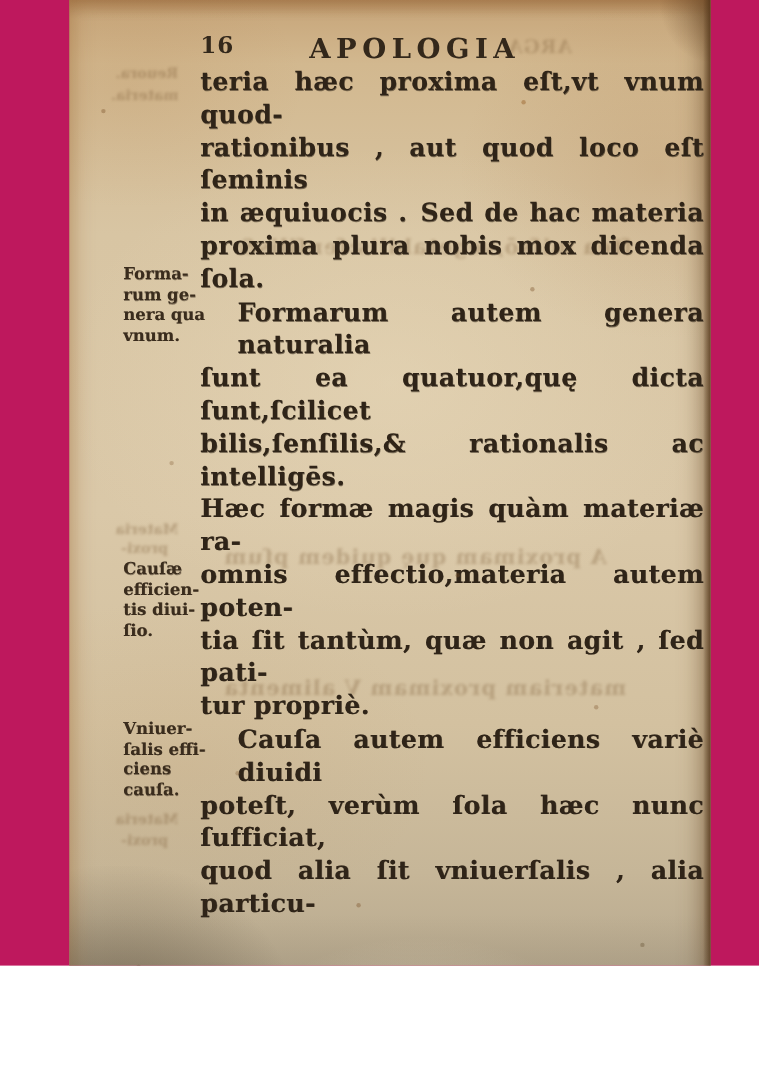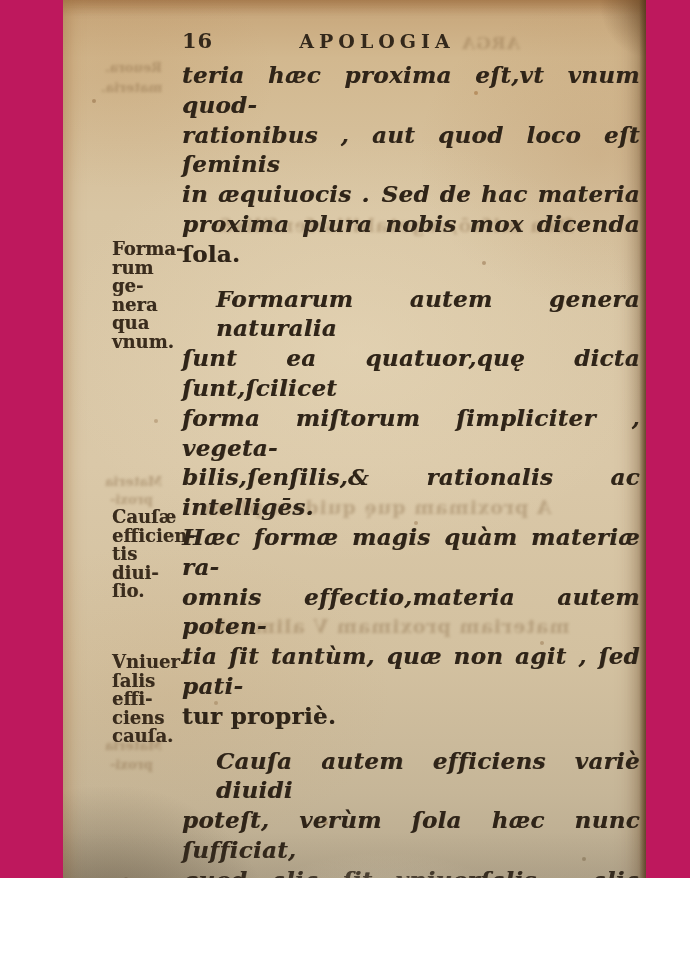--- a/index.html
+++ b/index.html
@@ -29,30 +29,30 @@
   .scan-edge-bottom{left:0;right:0;bottom:0;height:4px;background:linear-gradient(90deg,rgba(150,172,185,.15),rgba(150,172,185,.75) 15%,rgba(163,182,194,.85));}
   .freckles{left:0;top:0;width:2px;height:2px;border-radius:50%;background:transparent;
     box-shadow:30px 100px 0 1px rgba(125,85,45,.40),200px 140px 0 1px rgba(125,85,45,.35),
       420px 262px 0 1px rgba(125,85,45,.40),92px 420px 0 1px rgba(125,85,45,.30),
       352px 522px 0 1px rgba(125,85,45,.35),478px 642px 0 1px rgba(125,85,45,.35),
       152px 702px 0 1px rgba(125,85,45,.30),262px 822px 0 1px rgba(125,85,45,.40),
       520px 858px 0 1px rgba(115,95,65,.45),62px 878px 0 1px rgba(115,95,65,.40),
       332px 928px 0 1px rgba(115,95,65,.45),412px 92px 0 1px rgba(150,95,40,.45);}
   
   .pagenum{position:absolute;left:119px;top:28px;font-size:21px;font-weight:700;color:#33281b;letter-spacing:1px;}
-  .runtitle{position:absolute;left:174px;top:30px;width:280px;text-align:center;font-size:19px;font-weight:700;
+  .runtitle{position:absolute;left:174px;top:30px;width:280px;text-align:center;font-size:25px;font-weight:700;
             letter-spacing:5px;color:#33281b;text-transform:uppercase;}
   .textblock{position:absolute;left:119px;top:60px;width:458px;font-size:23px;line-height:29.8px;
              font-weight:700;color:#2f2418;letter-spacing:.3px;
              text-shadow:.4px .4px .5px rgba(47,36,24,.55);}
   .ln{min-height:29.8px;}
-  .j{text-align:justify;text-align-last:justify;font-style:italic;}
+  .j{text-align:justify;text-align-last:justify;}
   .indent{padding-left:34px;}
-  .p{margin-top:15px;}
-  .mnote{position:absolute;left:49px;width:78px;font-size:18px;line-height:18.6px;font-weight:700;
+  .p{margin-top:1px;}
+  .mnote{position:absolute;left:49px;width:78px;font-size:15px;line-height:18.6px;font-weight:700;
          color:#3a2c1d;text-shadow:.3px .3px .4px rgba(58,44,29,.5);}
   .n1{top:240px;} .n2{top:508px;} .n3{top:653px;}
   
   .ghost{position:absolute;color:#7a5a35;opacity:.32;filter:blur(1.4px);transform:scaleX(-1);
          font-weight:700;white-space:nowrap;}
   .ghost.small{font-size:13px;opacity:.38;}
   .ghost.line{font-size:19px;letter-spacing:1px;}
   .ghost.orn{font-size:24px;opacity:.15;filter:blur(3px);letter-spacing:6px;}
 </style>
 </head>
@@ -96,21 +96,20 @@
     </div>
 
     <div class="textblock">
       <div class="ln j">teria hæc proxima eſt,vt vnum quod-</div>
       <div class="ln j">rationibus , aut quod loco eſt ſeminis</div>
       <div class="ln j">in æquiuocis . Sed de hac materia</div>
       <div class="ln j">proxima plura nobis mox dicenda</div>
       <div class="ln">ſola.</div>
       <div class="ln j indent p">Formarum autem genera naturalia</div>
       <div class="ln j">ſunt ea quatuor,quę dicta ſunt,ſcilicet</div>
-      <div class="ln j">forma miſtorum ſimpliciter , vegeta-</div>
       <div class="ln j">bilis,ſenſilis,&amp; rationalis ac intelligēs.</div>
       <div class="ln j">Hæc formæ magis quàm materiæ ra-</div>
       <div class="ln j">omnis effectio,materia autem poten-</div>
       <div class="ln j">tia ſit tantùm, quæ non agit , ſed pati-</div>
       <div class="ln">tur propriè.</div>
       <div class="ln j indent p">Cauſa autem efficiens variè diuidi</div>
       <div class="ln j">poteſt, verùm ſola hæc nunc ſufficiat,</div>
       <div class="ln j">quod alia ſit vniuerſalis , alia particu-</div>
 
     </div>

